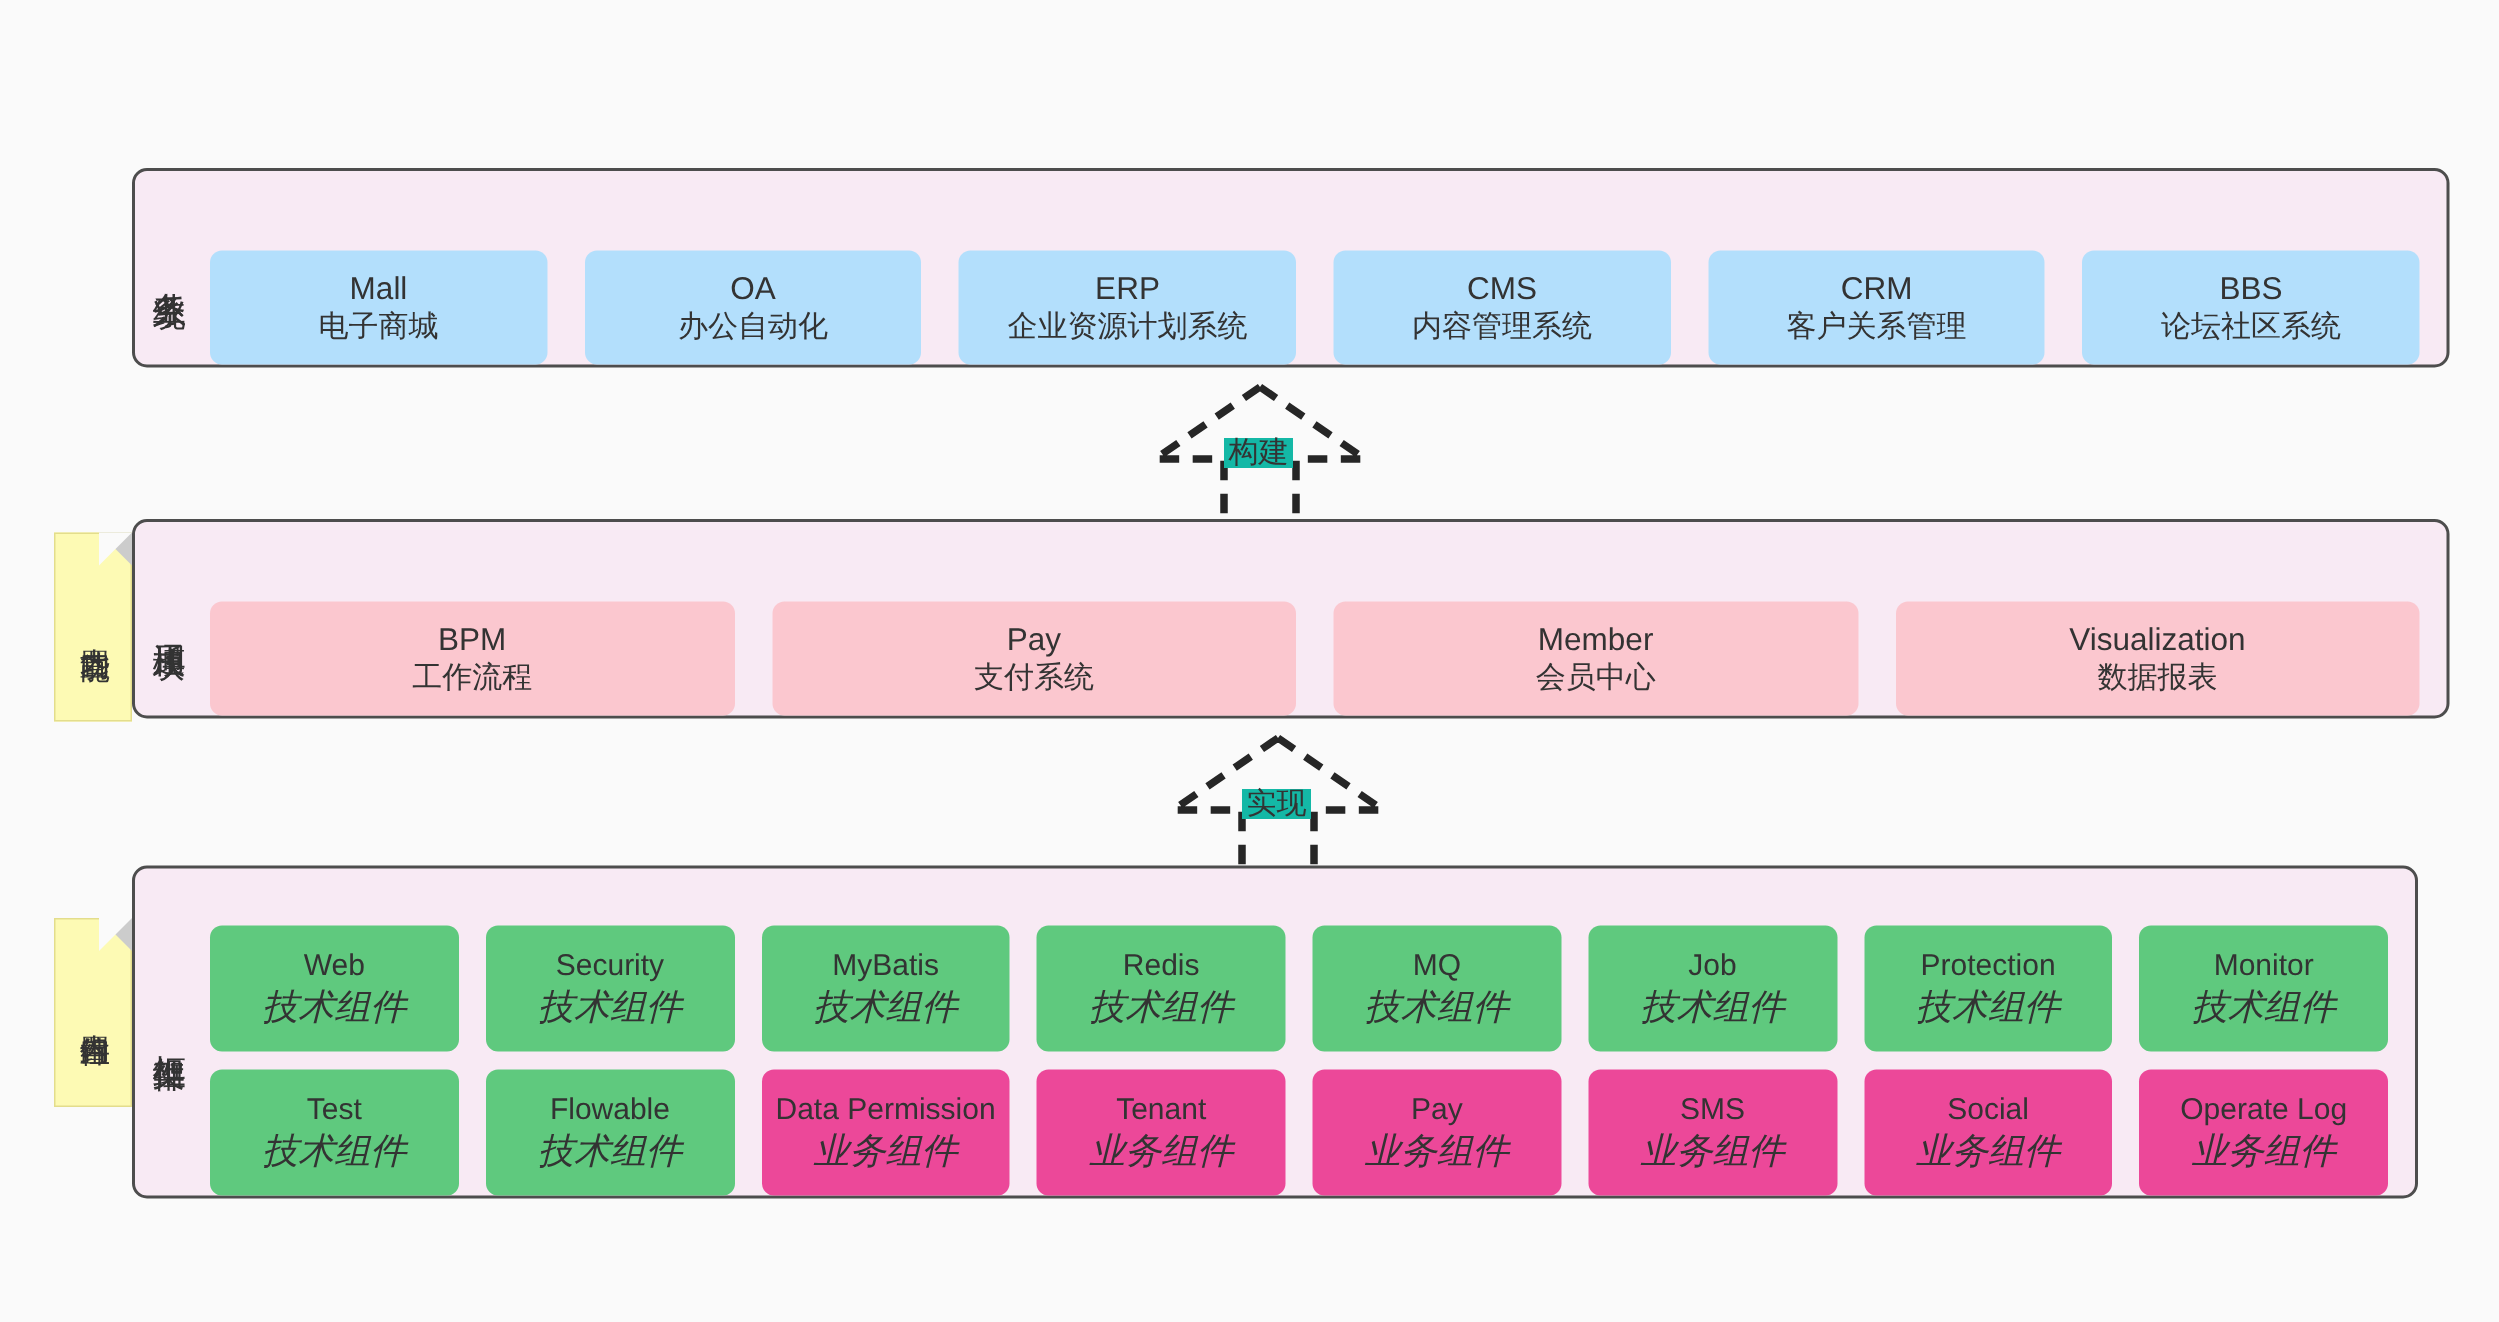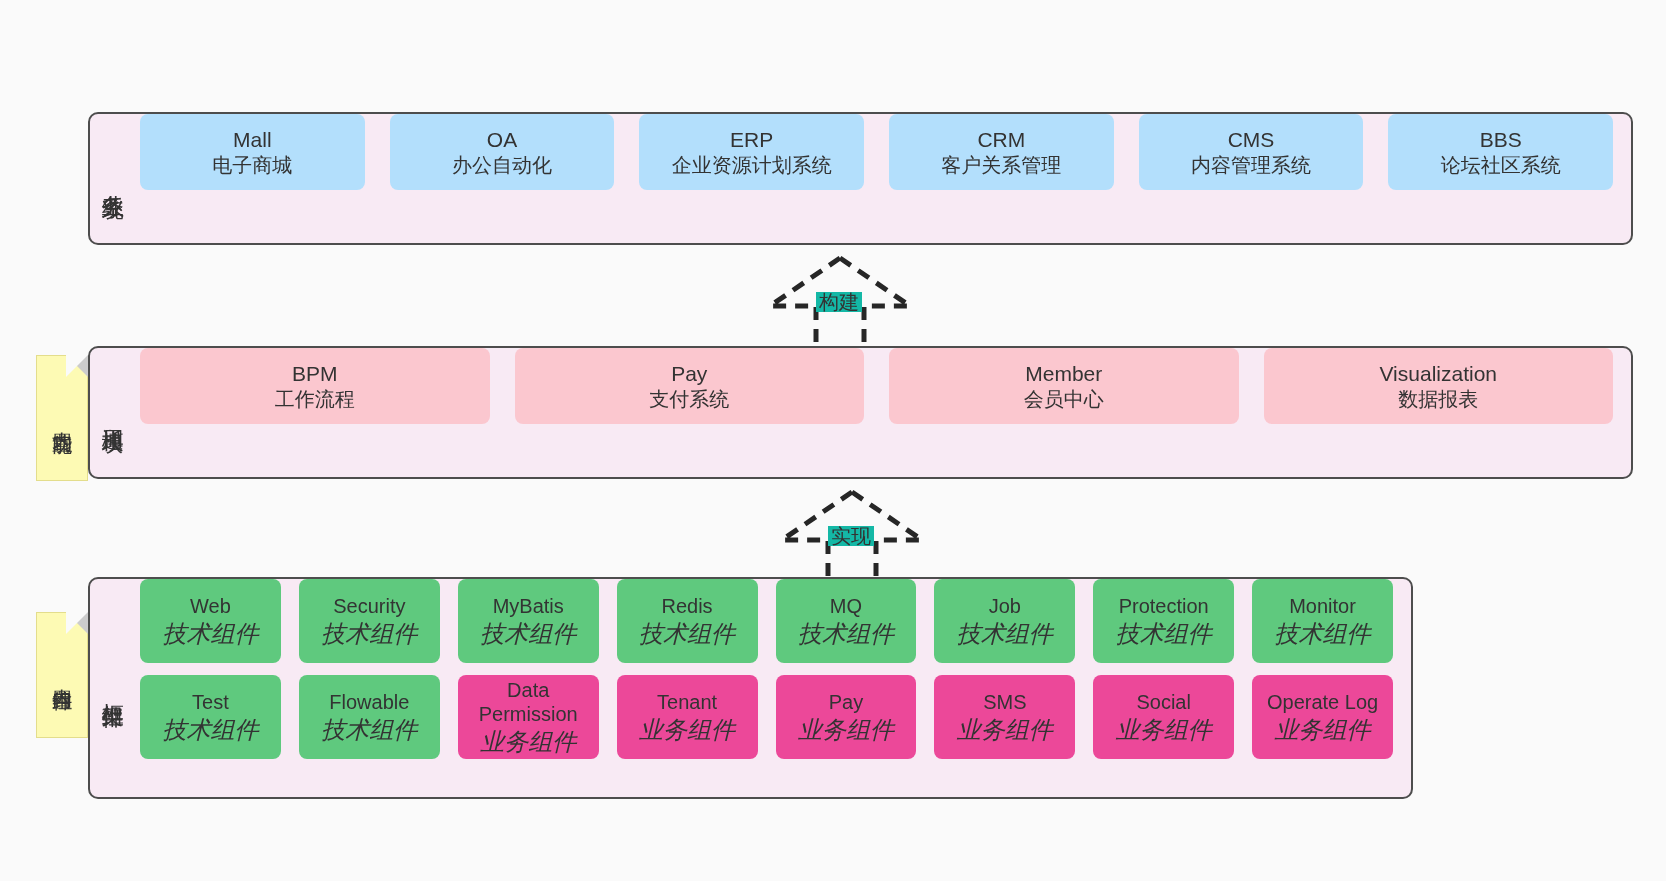--- a/index.html
+++ b/index.html
@@ -47,21 +47,21 @@
     text-orientation: upright;
     letter-spacing: 1px;
     white-space: nowrap;
     user-select: none;
   }
 
   .layer-body {
     flex: 1 1 auto;
     display: flex;
     flex-direction: column;
-    justify-content: flex-start;
+    justify-content: flex-end;
     padding: 0 18px 0 4px;
     gap: 12px;
   }
 
   .row {
     display: flex;
     gap: 25px;
     justify-content: space-between;
   }
 
@@ -95,21 +95,21 @@
 
   
   #layer-business { left: 88px;  top: 112px;  width: 1545px; height: 133px; }
   #layer-business .row { height: 76px; }
 
   
   #layer-modules  { left: 88px;  top: 346px;  width: 1545px; height: 133px; }
   #layer-modules .row { height: 76px; }
 
   
-  #layer-framework { left: 88px; top: 577px;  width: 1325px; height: 222px; }
+  #layer-framework { left: 88px; top: 577px;  width: 1524px; height: 222px; }
   #layer-framework .row { height: 84px; }
   #layer-framework .row { gap: 18px; }
   #layer-framework .node .n-en { font-size: 20px; }
   #layer-framework .node .n-cn { font-size: 24px; font-style: italic; }
 
   
   .note {
     position: absolute;
     width: 52px;
     background: #fdfab4;
@@ -188,26 +188,26 @@
         </div>
         <div class="node blue">
           <span class="n-en">OA</span>
           <span class="n-cn">办公自动化</span>
         </div>
         <div class="node blue">
           <span class="n-en">ERP</span>
           <span class="n-cn">企业资源计划系统</span>
         </div>
         <div class="node blue">
+          <span class="n-en">CMS</span>
+          <span class="n-cn">内容管理系统</span>
+        </div>
+        <div class="node blue">
           <span class="n-en">CRM</span>
           <span class="n-cn">客户关系管理</span>
-        </div>
-        <div class="node blue">
-          <span class="n-en">CMS</span>
-          <span class="n-cn">内容管理系统</span>
         </div>
         <div class="node blue">
           <span class="n-en">BBS</span>
           <span class="n-cn">论坛社区系统</span>
         </div>
 
       </div>
     </div>
   </div>
 

